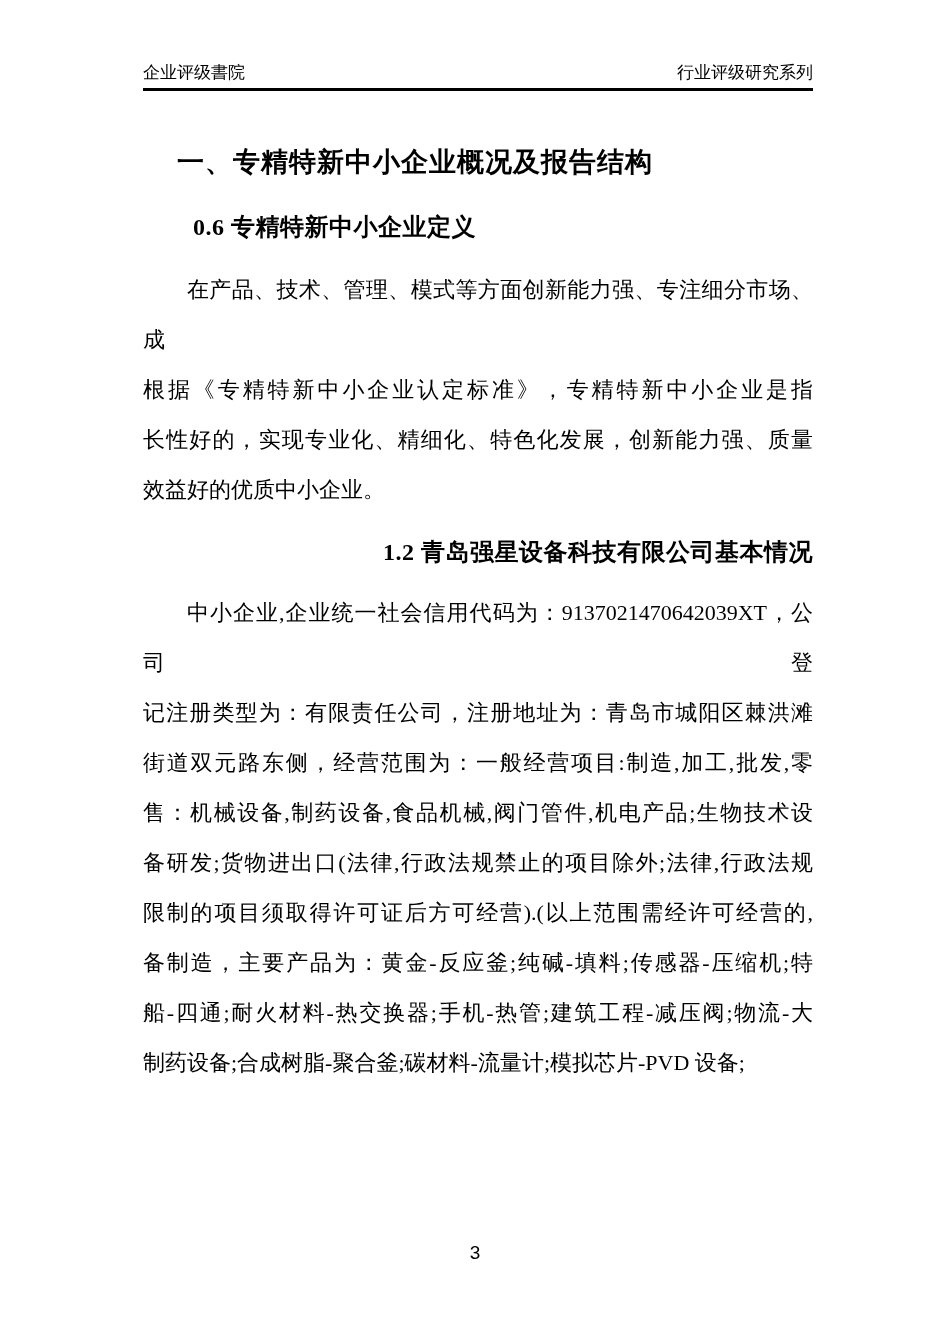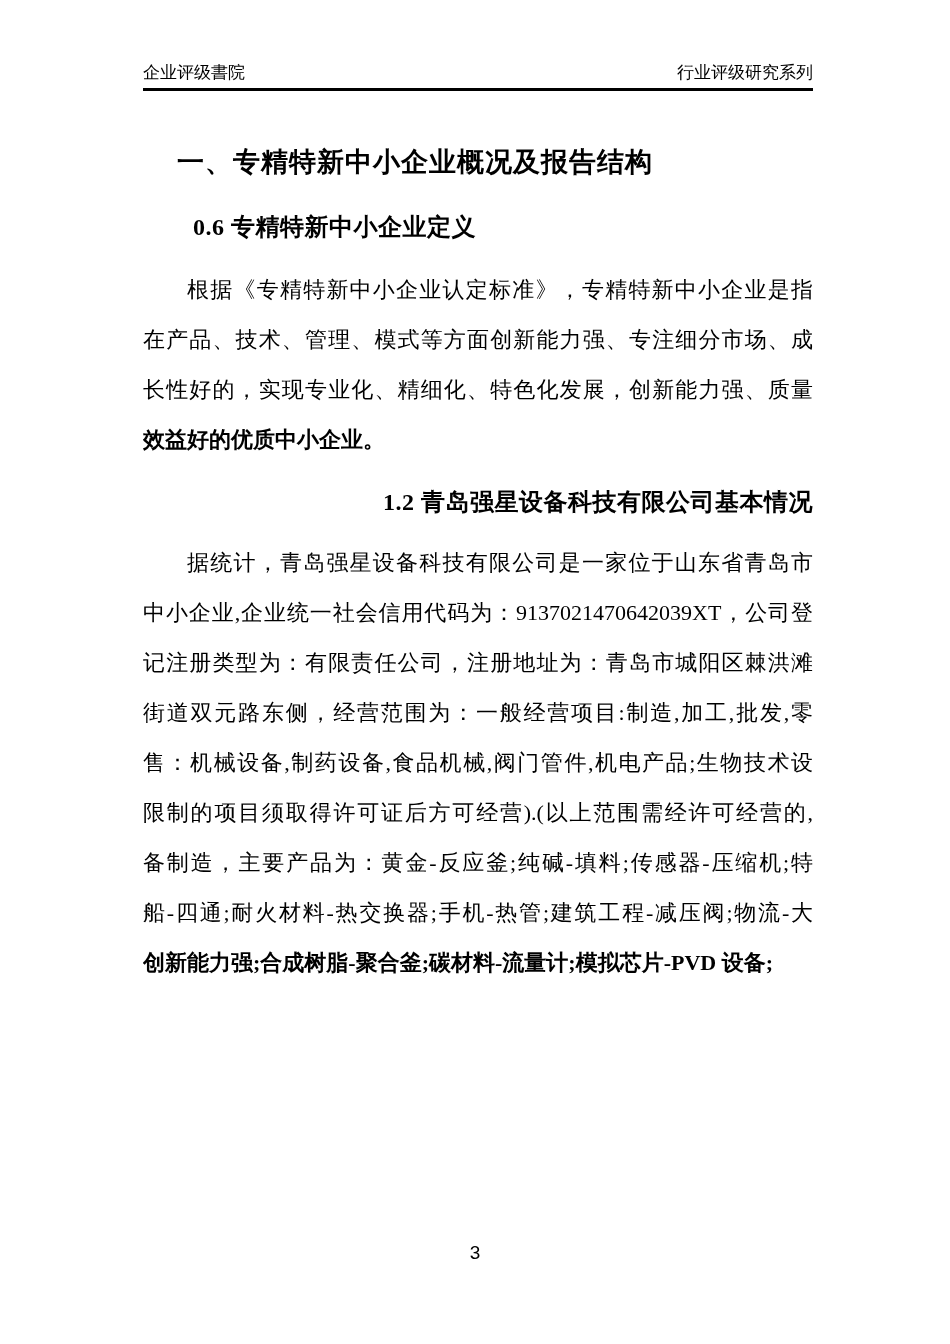--- a/index.html
+++ b/index.html
@@ -53,21 +53,21 @@
   .para { margin-top: 23px; }
   .para.p2 { margin-top: 21px; }
   .para .line {
     font-size: 22px;
     line-height: 50px;
     text-align: justify;
     text-align-last: justify;
     overflow: hidden;
   }
   .para .line:first-child { text-indent: 2em; }
-  .para .line:last-child { text-align-last: left; font-weight: bold; }
+  .para .line:last-child { text-align-last: left; }
   .footer {
     position: absolute;
     left: 0;
     top: 1243px;
     width: 950px;
     text-align: center;
     font-size: 19px;
     line-height: 20px;
     font-family: "Liberation Sans", "DejaVu Sans", sans-serif;
   }
@@ -81,37 +81,37 @@
     <span>企业评级書院</span>
     <span>行业评级研究系列</span>
   </div>
   <div class="hdr-rule"></div>
 
   <h1 class="chapter">一、专精特新中小企业概况及报告结构</h1>
 
   <h2 class="section s11">0.6 专精特新中小企业定义</h2>
 
   <div class="para p1">
+      <div class="line">在产品、技术、管理、模式等方面创新能力强、专注细分市场、成</div>
       <div class="line">根据《专精特新中小企业认定标准》，专精特新中小企业是指</div>
-      <div class="line">在产品、技术、管理、模式等方面创新能力强、专注细分市场、成</div>
       <div class="line">长性好的，实现专业化、精细化、特色化发展，创新能力强、质量</div>
       <div class="line">效益好的优质中小企业。</div>
     </div>
 
   <h2 class="section s12">1.2 青岛强星设备科技有限公司基本情况</h2>
 
   <div class="para p2">
-      <div class="line">据统计，青岛强星设备科技有限公司是一家位于山东省青岛市</div>
       <div class="line">中小企业,企业统一社会信用代码为：9137021470642039XT，公司登</div>
       <div class="line">记注册类型为：有限责任公司，注册地址为：青岛市城阳区棘洪滩</div>
       <div class="line">街道双元路东侧，经营范围为：一般经营项目:制造,加工,批发,零</div>
       <div class="line">售：机械设备,制药设备,食品机械,阀门管件,机电产品;生物技术设</div>
+      <div class="line">备研发;货物进出口(法律,行政法规禁止的项目除外;法律,行政法规</div>
       <div class="line">限制的项目须取得许可证后方可经营).(以上范围需经许可经营的,</div>
       <div class="line">备制造，主要产品为：黄金-反应釜;纯碱-填料;传感器-压缩机;特</div>
       <div class="line">船-四通;耐火材料-热交换器;手机-热管;建筑工程-减压阀;物流-大</div>
-      <div class="line">创新能力强;合成树脂-聚合釜;碳材料-流量计;模拟芯片-PVD 设备;</div>
+      <div class="line">制药设备;合成树脂-聚合釜;碳材料-流量计;模拟芯片-PVD 设备;</div>
     </div>
 
 </div>
 
 <div class="footer">
   <span>3</span>
 </div>
 
 </body></html>

